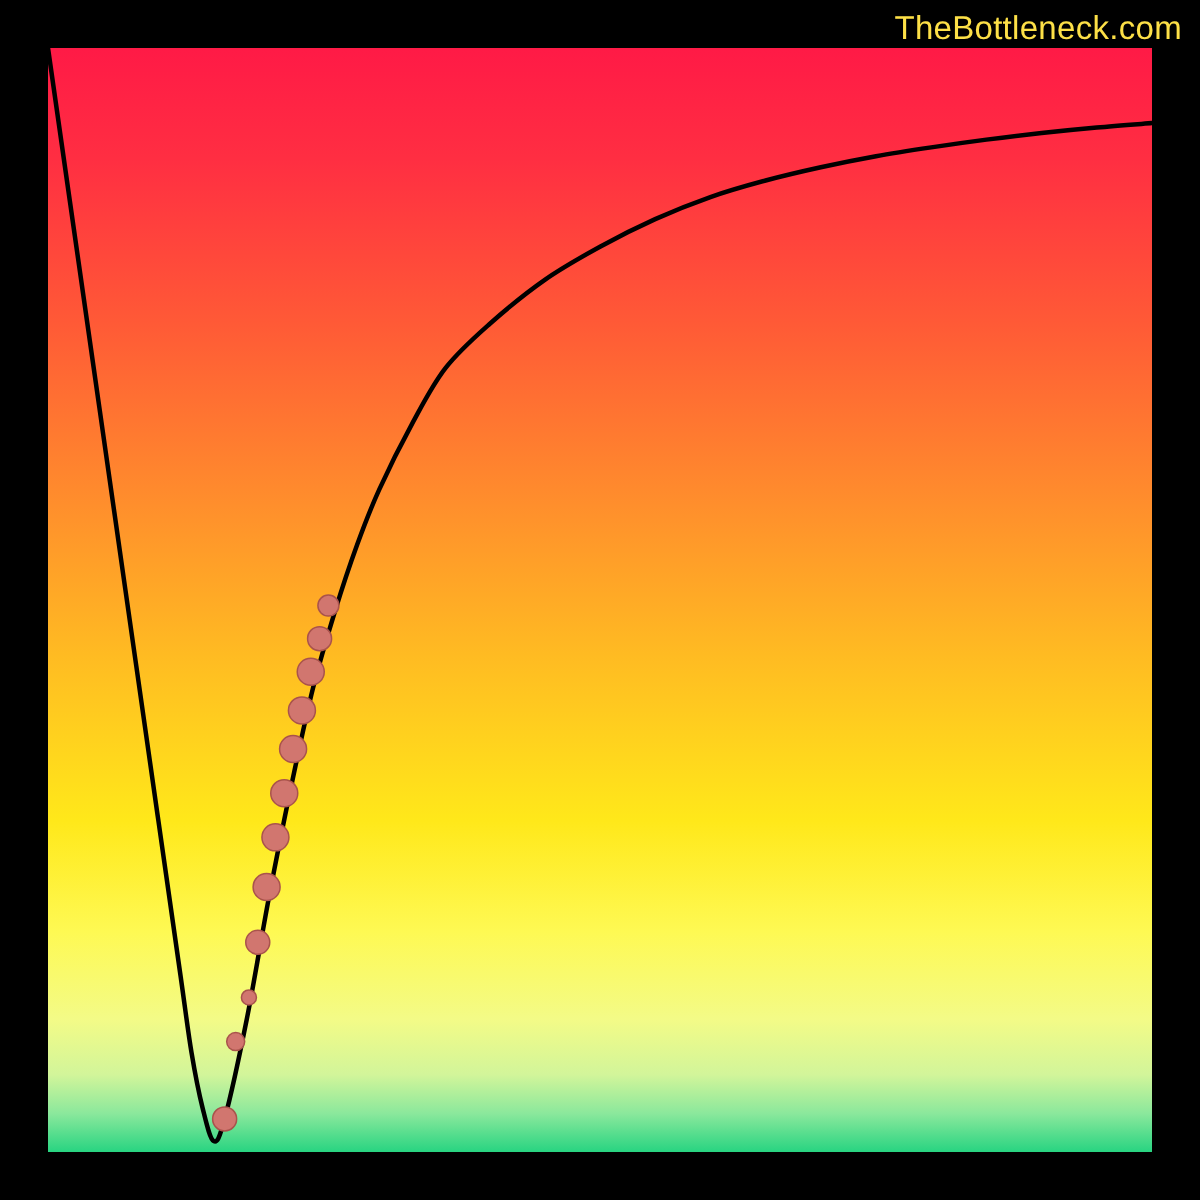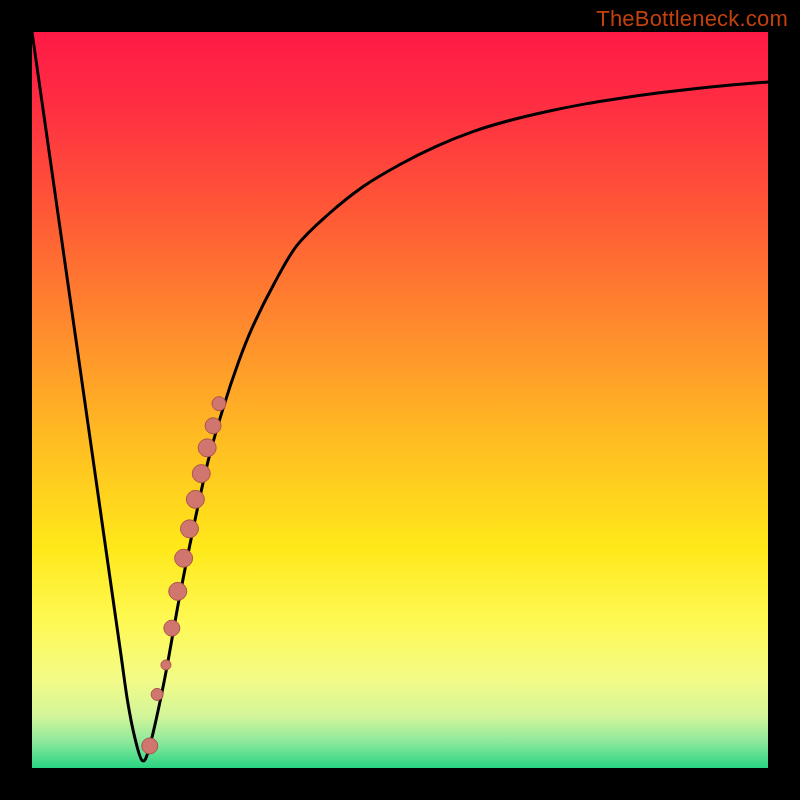--- a/index.html
+++ b/index.html
@@ -24,21 +24,21 @@
     left: 32px;
     top: 32px;
     width: 736px;
     height: 736px;
     overflow: hidden;
   }
   .attribution {
     position: absolute;
     top: 6px;
     right: 12px;
-    color: #c2410c;
+    color: #fde047;
     font-size: 22px;
     letter-spacing: 0.2px;
   }
 </style>
 </head>
 <body>
 
 <div class="frame">
   <div class="attribution">TheBottleneck.com</div>
 

